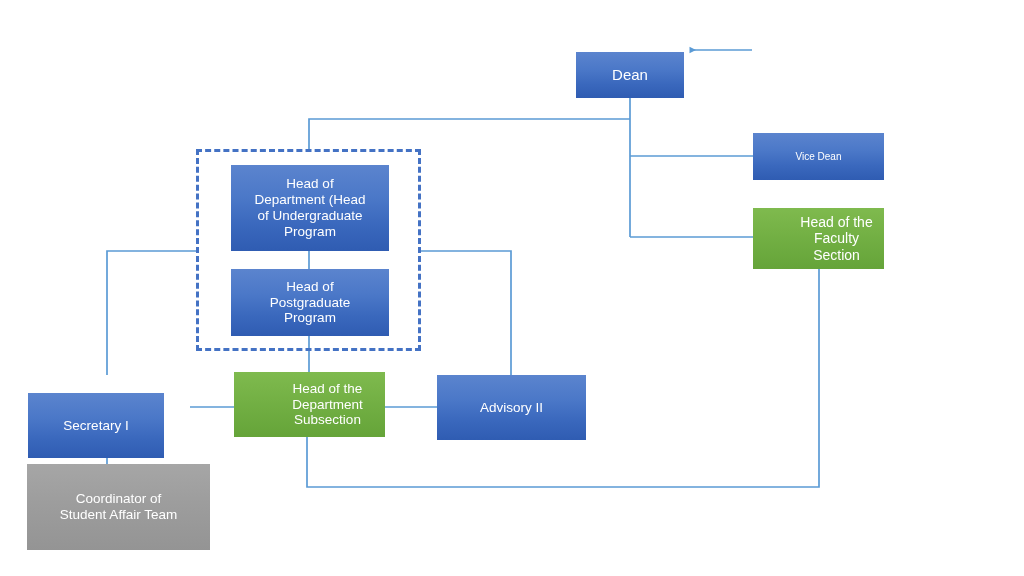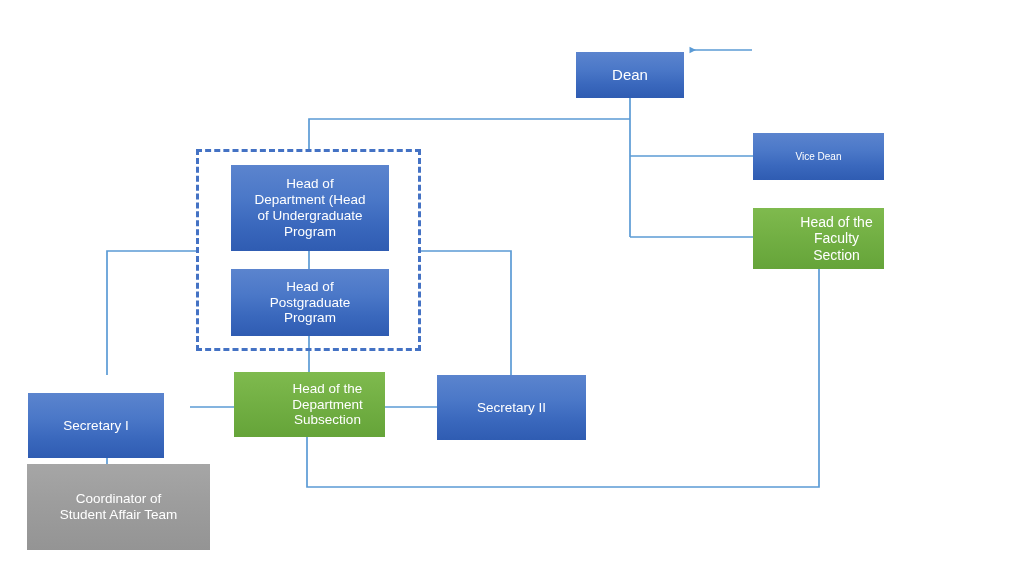--- a/index.html
+++ b/index.html
@@ -115,18 +115,18 @@
   <div class="node blue" id="node-head-of-postgraduate-program" style="left: 231px; top: 269px; width: 158px; height: 67px; font-size: 13.5px;">Head of
 Postgraduate
 Program</div>
 
   <div class="node blue" id="node-secretary-i" style="left: 28px; top: 393px; width: 136px; height: 65px; font-size: 13.5px;">Secretary I</div>
 
   <div class="node green" id="node-head-of-the-department-subsection" style="left: 234px; top: 372px; width: 151px; height: 65px; font-size: 13.5px;">Head of the
 Department
 Subsection</div>
 
-  <div class="node blue" id="node-secretary-ii" style="left: 437px; top: 375px; width: 149px; height: 65px; font-size: 13.5px;">Secretary II</div>
+  <div class="node blue" id="node-secretary-ii" style="left: 437px; top: 375px; width: 149px; height: 65px; font-size: 13.5px;">Advisory II</div>
 
   <div class="node gray" id="node-coordinator-of-student-affair-team" style="left: 27px; top: 464px; width: 183px; height: 86px; font-size: 13.5px;">Coordinator of
 Student Affair Team</div>
 
 </div>
 
 </body></html>

